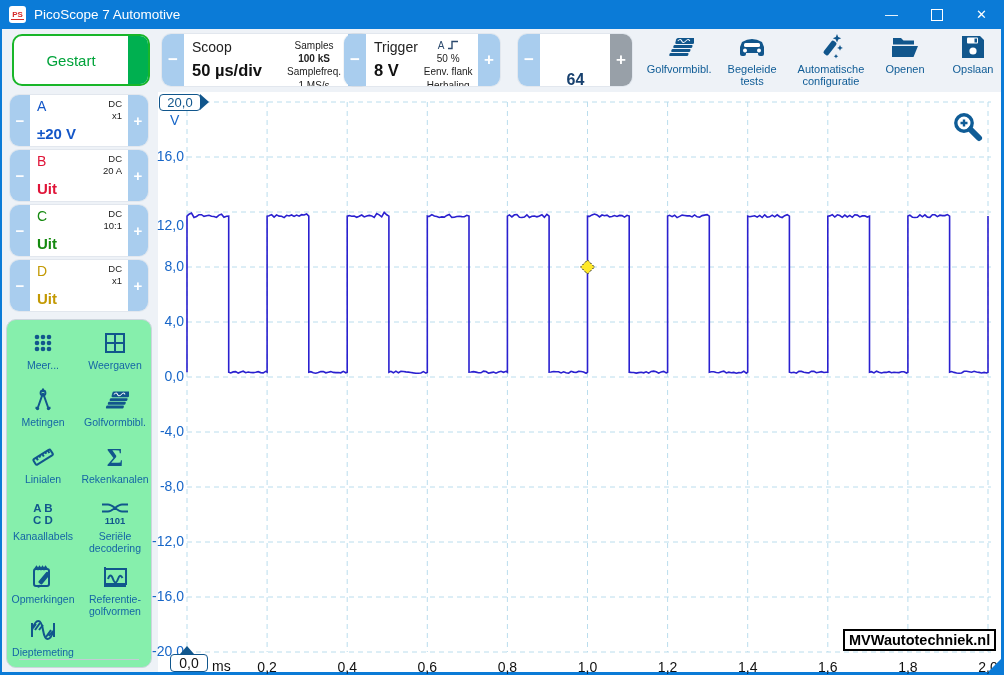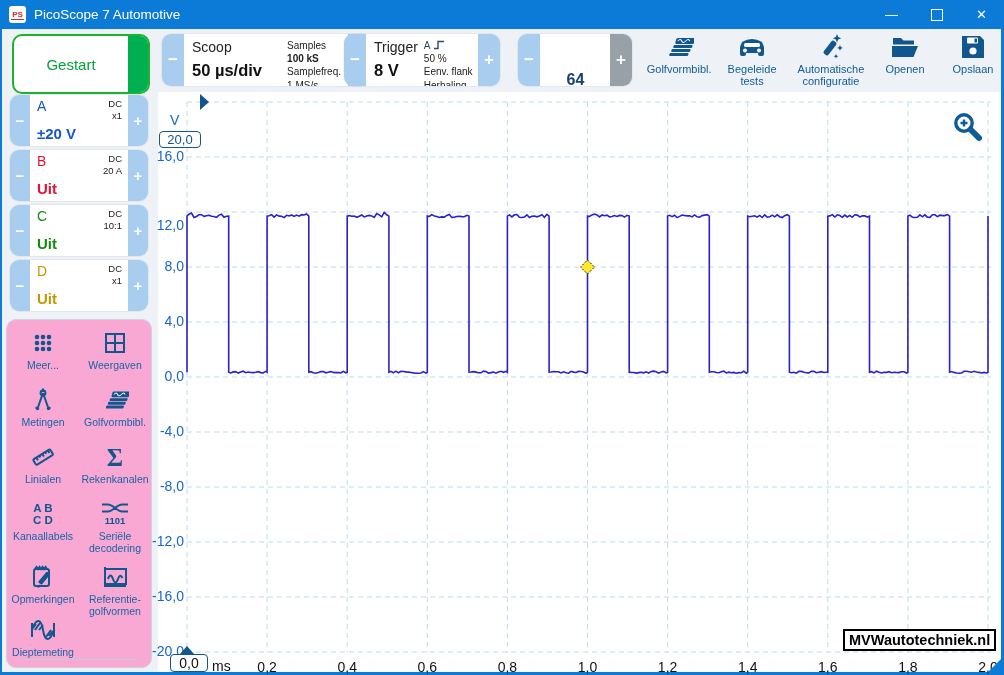--- a/index.html
+++ b/index.html
@@ -26,23 +26,23 @@
   
   .tb-group{position:absolute;top:34px;height:52px;display:flex;border-radius:9px;
             overflow:hidden;box-shadow:0 0 0 1px rgba(40,70,100,.06);}
   .stepper{width:22px;background:#a9cdee;color:#fff;display:flex;align-items:center;
            justify-content:center;font-size:17px;font-weight:bold;}
   .stepper.gray{background:#98a0a8;}
   .tb-card{background:#fff;display:flex;padding:5px 7px 6px 8px;box-sizing:border-box;}
   .tb-card .lcol{display:flex;flex-direction:column;flex:1;}
   .tb-title{font-size:14px;color:#222;}
   .tb-value{margin-top:auto;font-size:16.5px;font-weight:bold;color:#111;white-space:nowrap;}
-  .tb-info{margin-left:6px;text-align:left;font-size:10px;line-height:1.32;color:#222;white-space:nowrap;}
+  .tb-info{margin-left:6px;text-align:center;font-size:10px;line-height:1.32;color:#222;white-space:nowrap;}
   .tb-info .b{font-weight:bold;}
-  .gestart{position:absolute;left:12px;top:34px;width:138px;height:60px;background:#fff;
+  .gestart{position:absolute;left:12px;top:34px;width:138px;height:52px;background:#fff;
            border:2px solid #19b629;border-radius:10px;box-sizing:border-box;display:flex;
            overflow:hidden;}
   .gestart .lbl{flex:1;display:flex;align-items:center;justify-content:center;
                 color:#00a33a;font-size:15px;}
   .gestart .blk{width:20px;background:#00b050;}
   .gv-card{flex-direction:column;align-items:center;justify-content:center;width:70px;}
   .gv-card .t{font-size:13.5px;color:#222;}
   .gv-card .v{font-size:16px;font-weight:bold;color:#17406e;line-height:1.1;margin-top:36px;}
   .gv-card .s{font-size:10px;color:#222;}
   .tb-actions{position:absolute;left:648px;top:31px;height:58px;display:flex;gap:6px;}
@@ -54,41 +54,41 @@
   
   .chan{position:absolute;left:10px;width:138px;height:51px;display:flex;border-radius:9px;
         overflow:hidden;box-shadow:0 0 0 1px rgba(40,70,100,.06);}
   .chan .stepper{width:20px;font-size:15px;}
   .chan .body{flex:1;background:#fff;position:relative;}
   .chan .cid{position:absolute;left:7px;top:3px;font-size:14px;}
   .chan .meta{position:absolute;right:6px;top:3px;text-align:right;font-size:9.5px;
               line-height:1.25;color:#222;}
   .chan .val{position:absolute;left:7px;bottom:4px;font-size:15px;font-weight:bold;}
   
-  .tools{position:absolute;left:6px;top:319px;width:146px;height:349px;background:#f9a8d4;
+  .tools{position:absolute;left:6px;top:319px;width:146px;height:349px;background:#86efac;
          border:1px solid #ccd5dd;border-radius:10px;box-sizing:border-box;
          display:grid;grid-template-columns:1fr 1fr;
          grid-template-rows:57px 57px 57px 63px 53px 58px;padding-top:5px;position:absolute;}
   .tools::after{content:"";position:absolute;left:12px;right:12px;bottom:7px;height:1px;
                 background:#c3ccd4;}
   .tool{display:flex;flex-direction:column;align-items:center;justify-content:flex-start;
         padding-top:4px;}
   .tool svg{flex:0 0 28px;}
   .tool .lbl{font-size:10.5px;color:#1565a5;text-align:center;line-height:1.15;margin-top:2px;
              max-width:68px;}
   
   .chart{position:absolute;left:158px;top:92px;width:843px;height:580px;background:#fff;}
   .chart svg.plot{position:absolute;left:0;top:0;}
   .ytick{position:absolute;left:-20px;width:46px;text-align:right;font-size:14px;
          color:#1766c8;white-space:nowrap;}
   .xtick{position:absolute;top:567px;transform:translateX(-50%);font-size:14px;color:#111;
          white-space:nowrap;}
   .ymarker{position:absolute;left:1px;top:2px;width:42px;height:17px;background:#fff;
            border:1.5px solid #11568C;border-radius:4px;color:#11568C;font-size:13px;
-           display:flex;align-items:center;justify-content:center;box-sizing:border-box;margin-top:37px;}
+           display:flex;align-items:center;justify-content:center;box-sizing:border-box;}
   .ymarker-arrow{position:absolute;left:42px;top:2px;width:0;height:0;
                  border-top:8.5px solid transparent;border-bottom:8.5px solid transparent;
                  border-left:9px solid #11568C;}
   .yunit{position:absolute;left:12px;top:20px;font-size:14px;color:#1766c8;}
   .tmarker{position:absolute;left:12px;top:562px;width:38px;height:18px;background:#fff;
            border:1.5px solid #11568C;border-radius:4px;color:#111;font-size:14px;
            display:flex;align-items:center;justify-content:center;box-sizing:border-box;z-index:3;}
   .tmarker-arrow{position:absolute;left:22px;top:554px;width:0;height:0;z-index:3;
                  border-left:7px solid transparent;border-right:7px solid transparent;
                  border-bottom:8px solid #11568C;}

